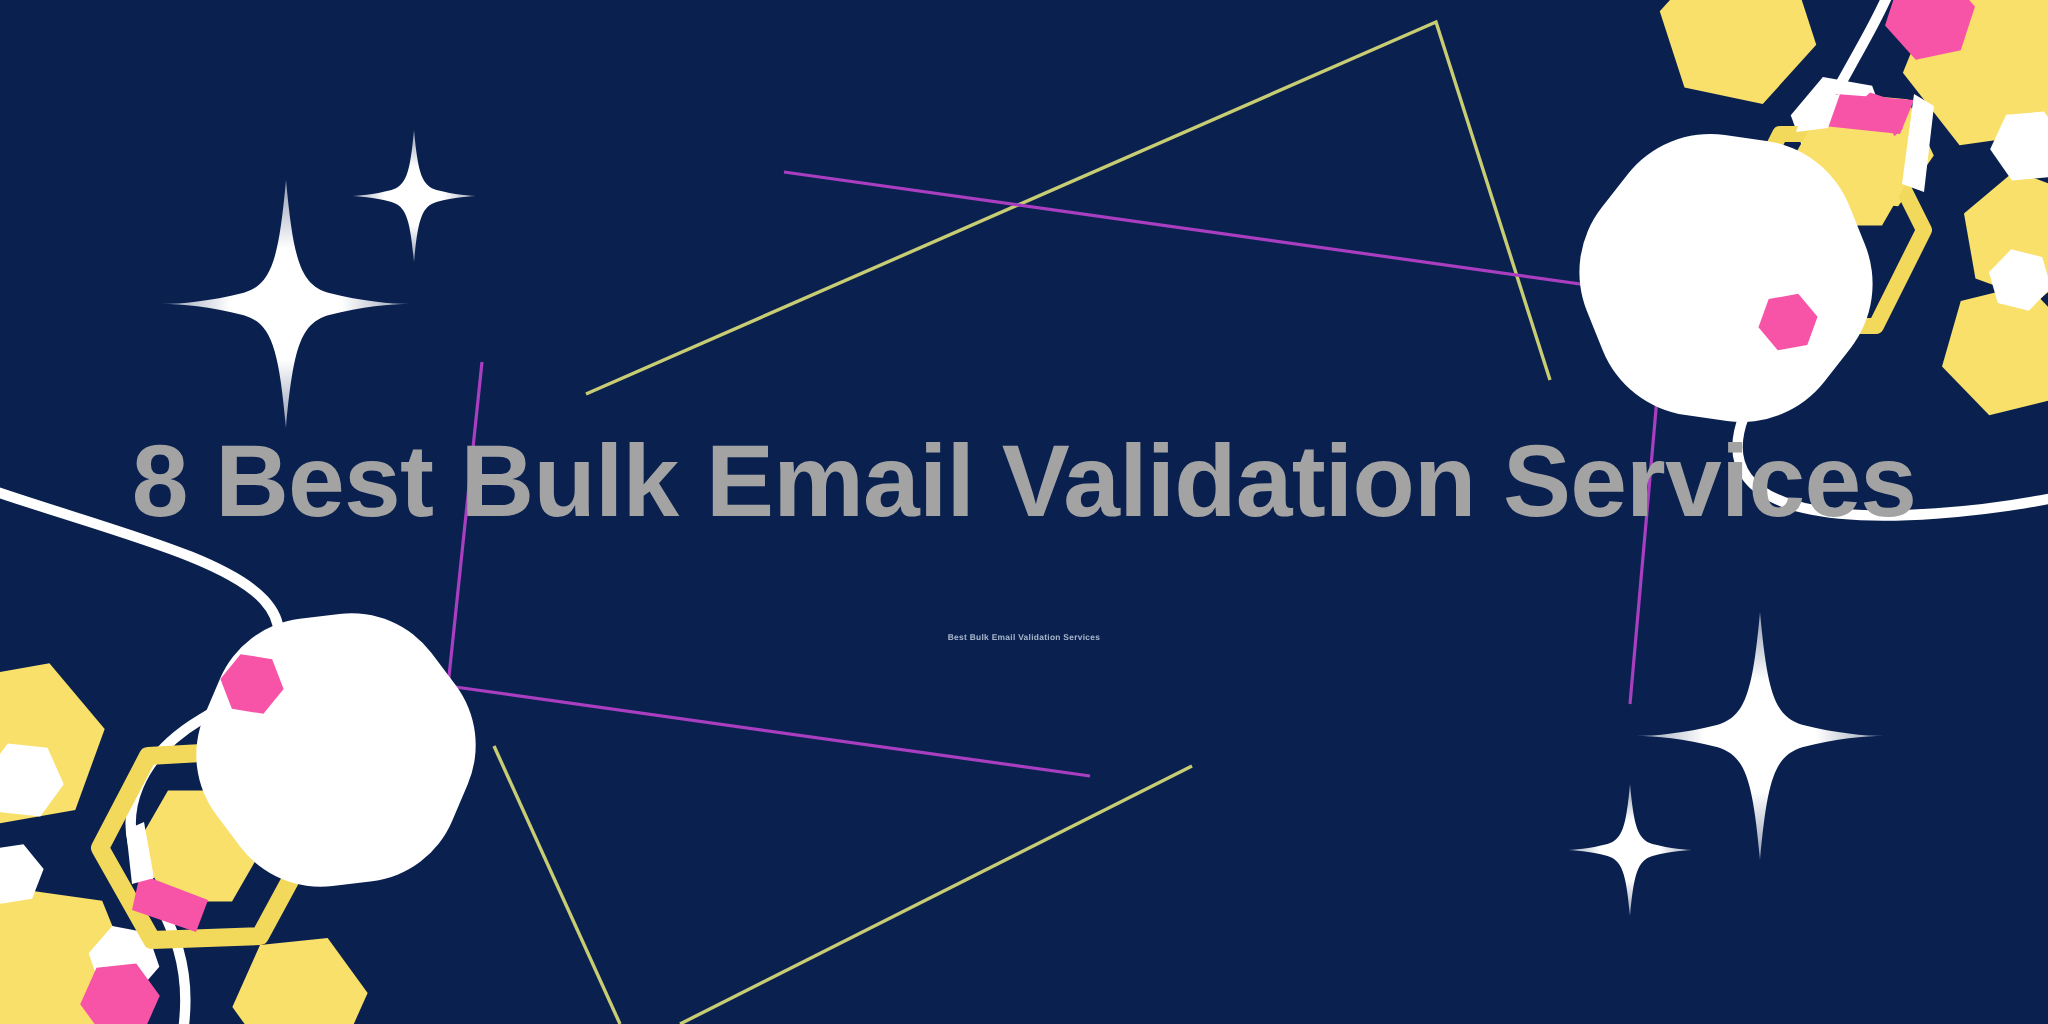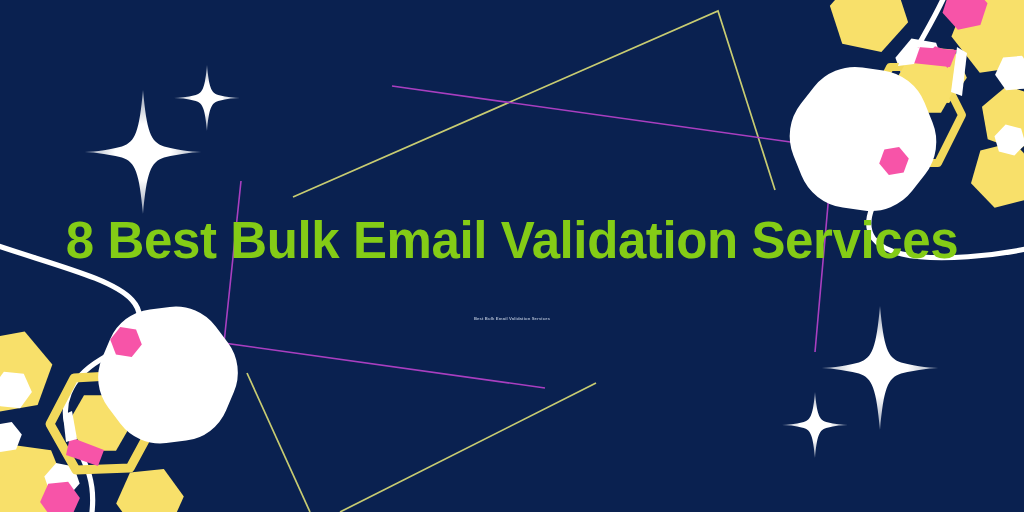--- a/index.html
+++ b/index.html
@@ -17,21 +17,21 @@
     position:absolute;left:0;top:0;width:1024px;height:512px;
     display:flex;align-items:center;justify-content:center;
     pointer-events:none;
   }
   #hero-title{
     margin:0;
     font-family:"Liberation Sans", sans-serif;
     font-weight:700;
     font-size:51px;
     letter-spacing:-0.4px;
-    color:#84cc16;
+    color:#a3a3a3;
     text-align:left;
     line-height:1;
     white-space:nowrap;
     transform:translateY(-16px);
     pointer-events:auto;
   }
   #micro-caption{
     position:absolute;
     left:0;right:0;top:316px;
     text-align:center;

